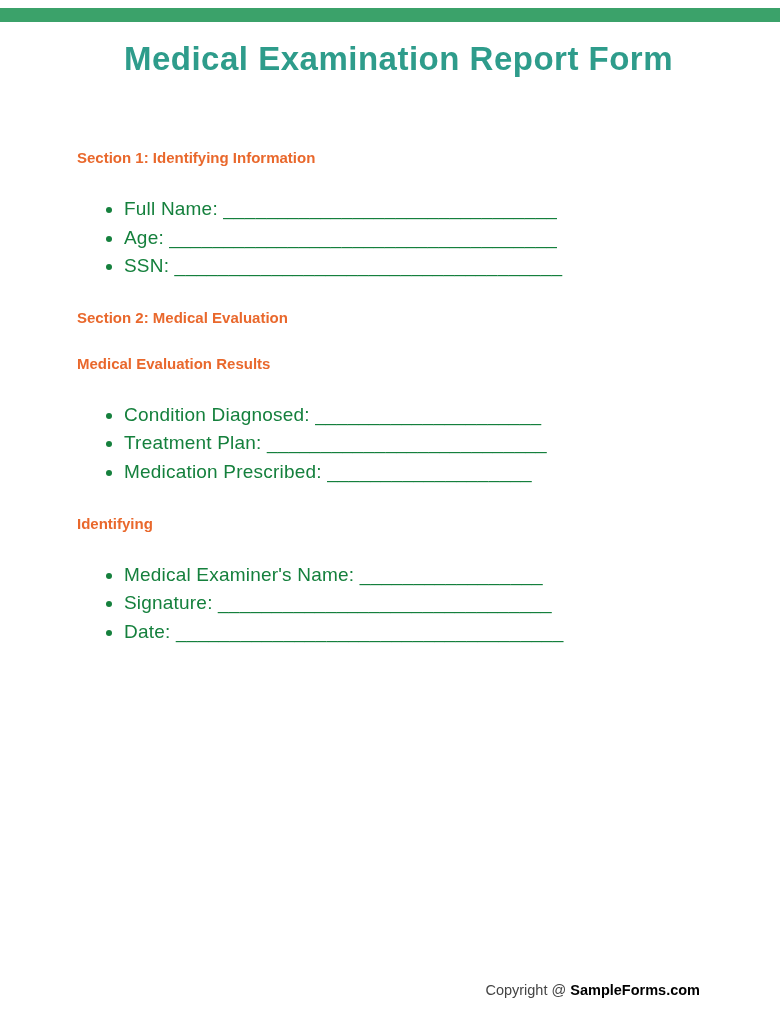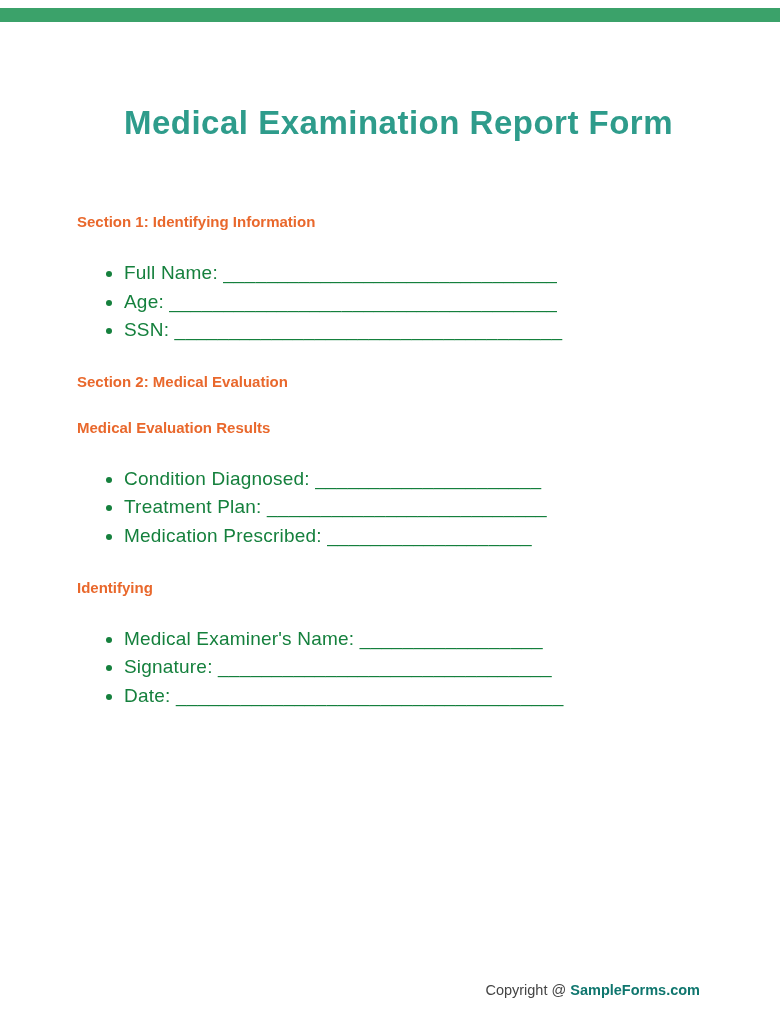--- a/index.html
+++ b/index.html
@@ -23,21 +23,21 @@
     width: 100%;
     height: 14px;
     background: #3BA26A;
   }
   .content {
     padding: 0 60px 0 77px;
     box-sizing: border-box;
   }
   .page-title {
     margin: 0;
-    padding-top: 104px;
+    padding-top: 40px;
     font-size: 33px;
     line-height: 38px;
     font-weight: bold;
     text-align: center;
     color: #2E9C8B;
     letter-spacing: 0.5px;
   }
   .section-heading {
     margin: 28px 0 0 0;
     font-size: 15px;
@@ -67,21 +67,21 @@
     font-size: 14.5px;
     line-height: 18px;
     white-space: nowrap;
   }
   .footer .copyright-text {
     color: #444444;
     font-weight: normal;
     margin-top: 24px;
   }
   .footer .brand-link {
-    color: #0f766e;
+    color: #000000;
     font-weight: bold;
     text-decoration: none;
   }
 </style>
 </head>
 <body>
 
 <div class="page">
 
   <div class="top-bar"></div>

